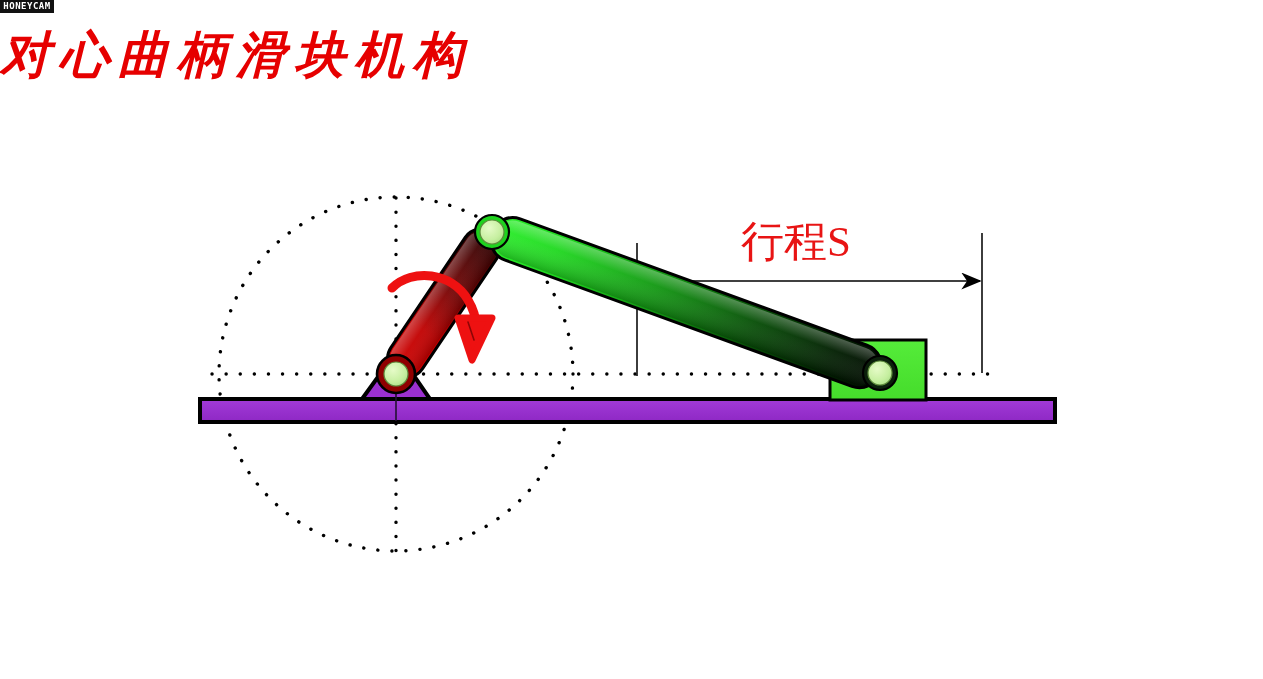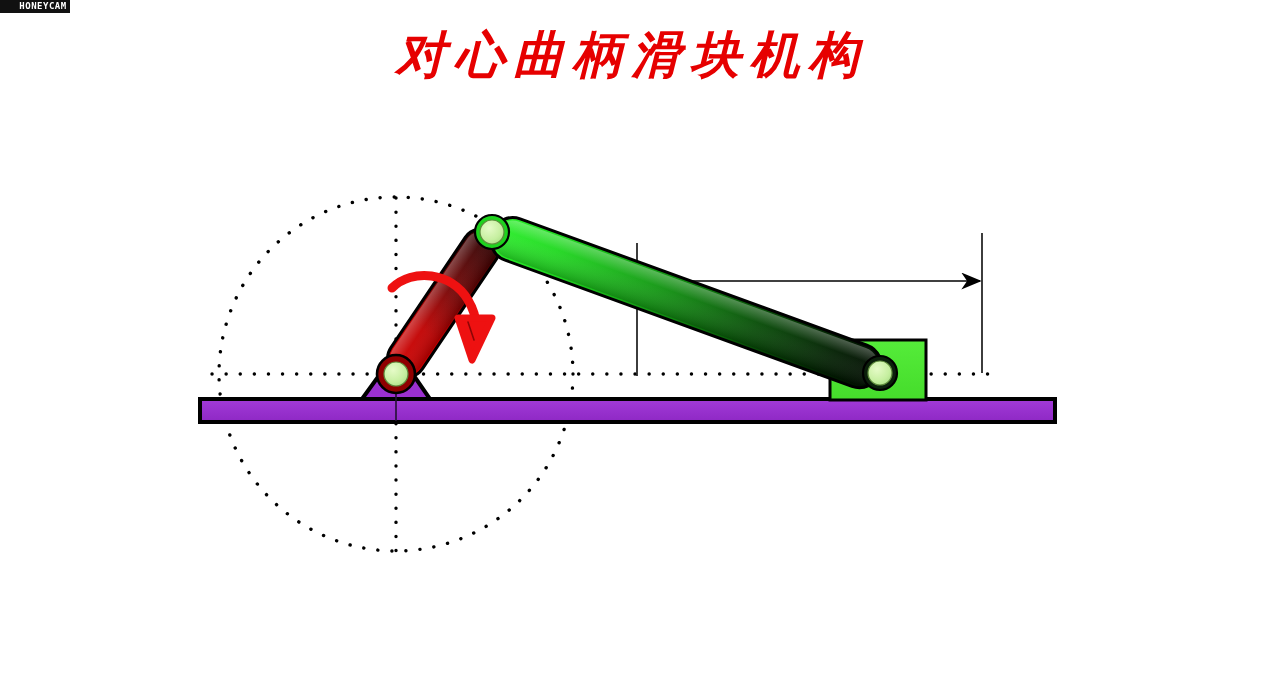--- a/index.html
+++ b/index.html
@@ -36,29 +36,27 @@
     background: #111111;
     color: #ffffff;
     font-family: "DejaVu Sans Mono", monospace;
     font-size: 9px;
     font-weight: bold;
     letter-spacing: 0.5px;
     line-height: 13px;
     text-align: center;
     user-select: none;
     z-index: 40;
-    padding-left: 16px;
   }
   
   #title {
     position: absolute;
     left: 0;
     top: 22px;
     width: 1263px;
-    text-align: center;
     color: #e60000;
     font-family: "Liberation Serif", "DejaVu Serif", serif;
     font-size: 50px;
     font-weight: bold;
     letter-spacing: 9px;
     font-style: italic;
     white-space: nowrap;
     z-index: 20;
   }
   
@@ -116,20 +114,21 @@
 </head>
 <body>
 
 <div id="stage">
 
   <div id="watermark">HONEYCAM</div>
 
   <div id="title">对心曲柄滑块机构</div>
 
 
+  <div id="stroke-label">行程S</div>
 
   <svg id="diagram-svg" viewBox="0 0 1263 679">
     <defs>
 
       <linearGradient id="gradCrank" x1="0" y1="0" x2="1" y2="0" gradientUnits="objectBoundingBox">
         <stop offset="0" stop-color="#cf0000"></stop>
         <stop offset="0.30" stop-color="#c00000"></stop>
         <stop offset="0.62" stop-color="#6e0404"></stop>
         <stop offset="1" stop-color="#2a0202"></stop>
       </linearGradient>

